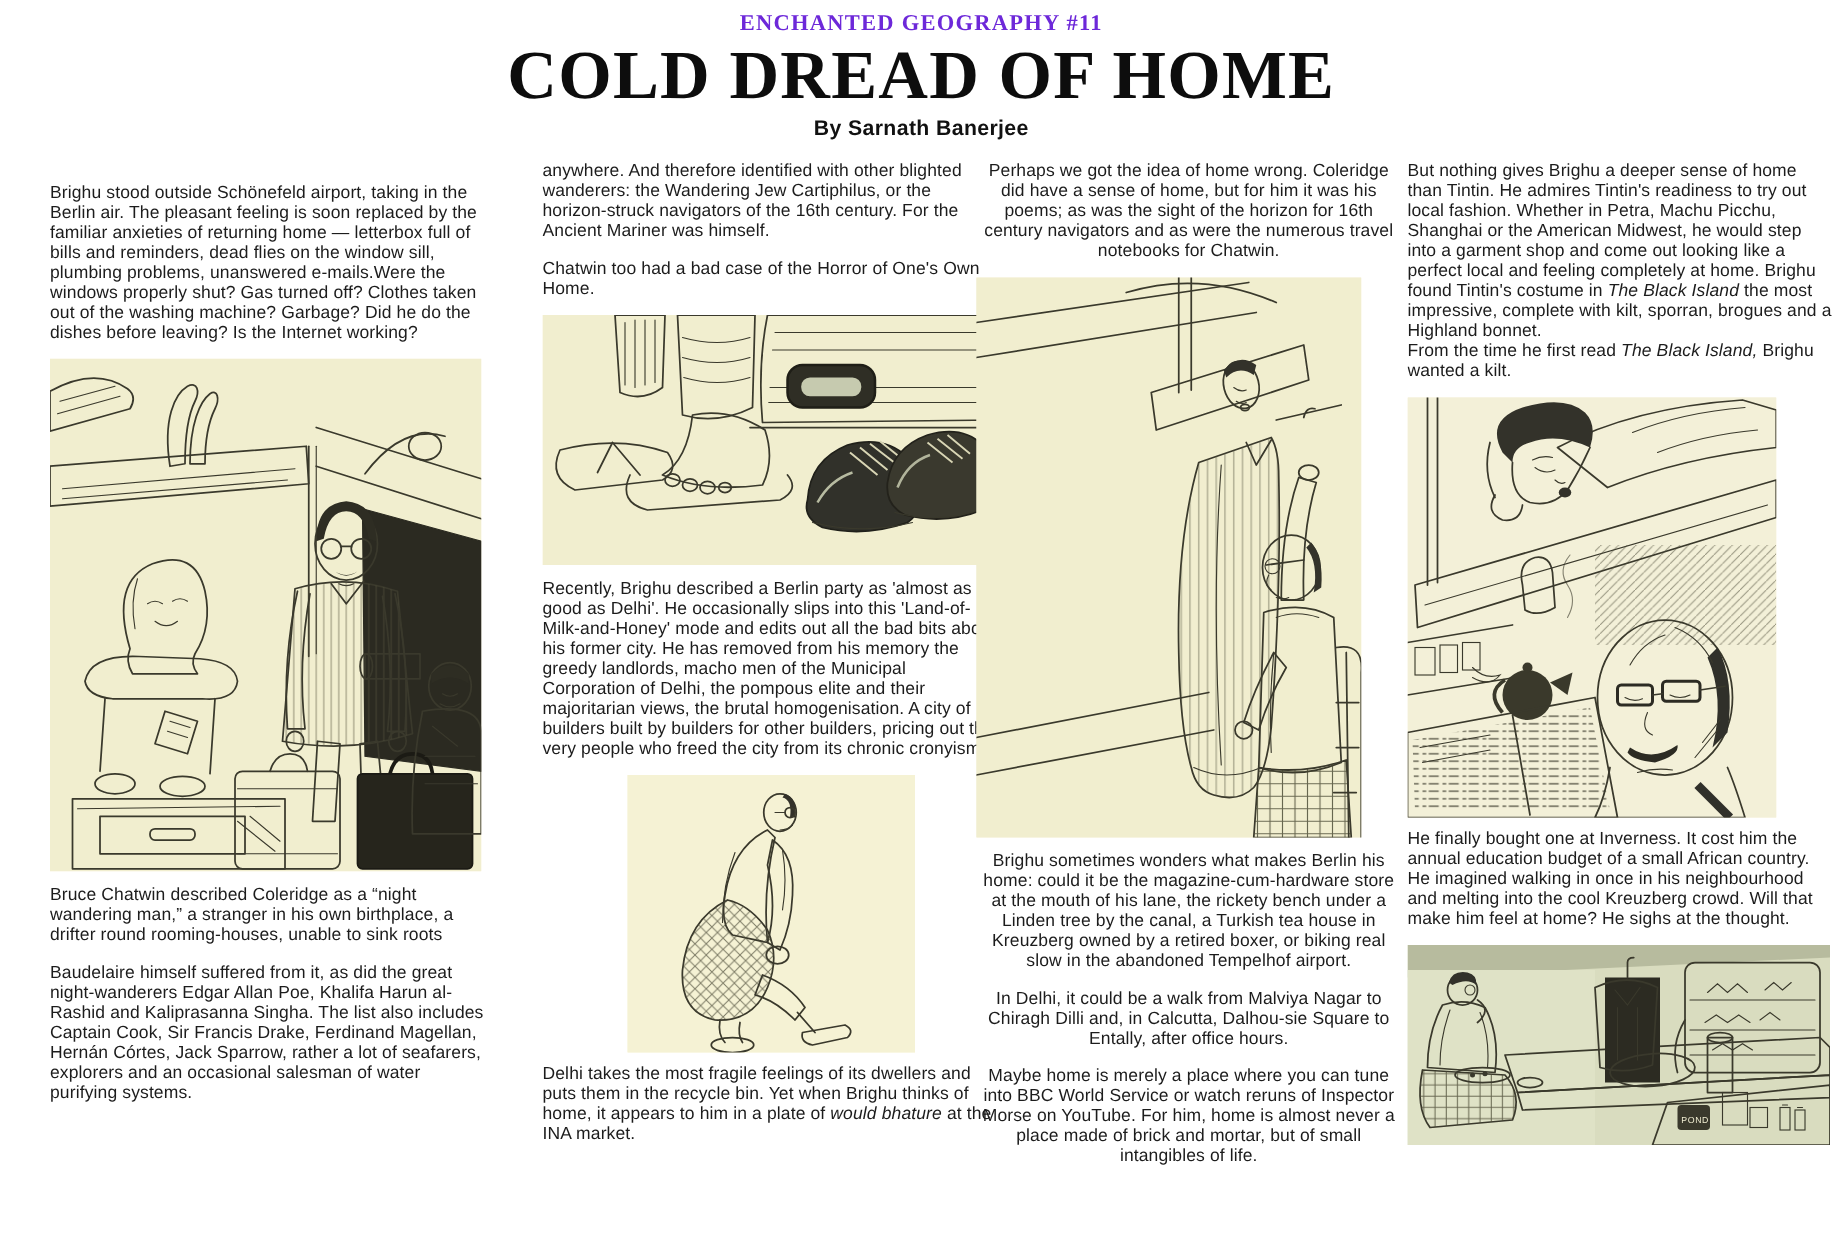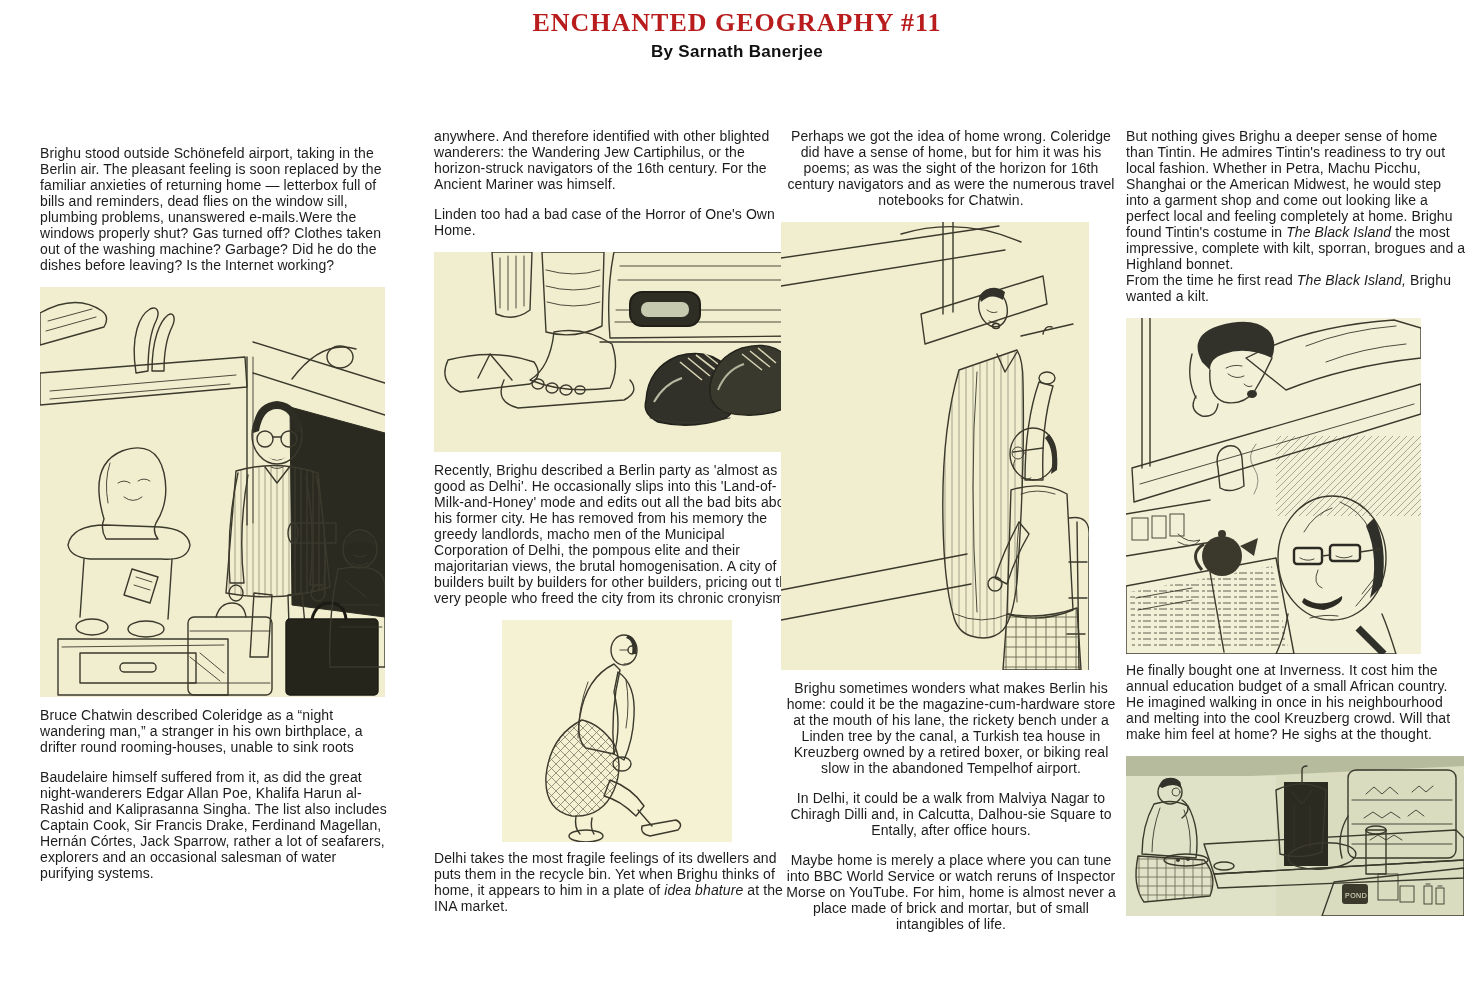--- a/index.html
+++ b/index.html
@@ -1,20 +1,20 @@
 <!DOCTYPE html>
 <html><head>
 <meta charset="utf-8">
 <style>
   html,body{margin:0;padding:0;background:#ffffff;}
   .page{position:relative;width:1474px;height:988px;background:#ffffff;overflow:hidden;
         font-family:"Liberation Sans",sans-serif;color:#1c1c1c;}
   .masthead{position:absolute;left:0;top:0;width:100%;text-align:center;}
-  .kicker{font-family:"Liberation Serif",serif;font-size:26px;font-weight:600;
-          letter-spacing:1px;margin-top:8px;color:#b91c1c;}
+  .kicker{font-family:"Liberation Serif",serif;font-size:18px;font-weight:600;
+          letter-spacing:1px;margin-top:8px;color:#6d28d9;}
   .title{font-family:"Liberation Serif",serif;font-size:55px;font-weight:700;
          letter-spacing:1px;line-height:58px;margin-top:2px;color:#0d0d0d;}
   .byline{font-size:17px;font-weight:700;letter-spacing:.3px;margin-top:4px;color:#111;}
   .col{position:absolute;top:128px;overflow:hidden;height:860px;}
   #col1{left:40px;width:352px;margin-top:17px;}
   #col2{left:413px;width:365px;margin-left:21px;}
   #col3{left:781px;width:340px;text-align:center;}
   #col4{left:1126px;width:341px;}
   .para{font-size:14px;line-height:16px;margin:0 0 14px 0;letter-spacing:.1px;}
   .it{font-style:italic;}
@@ -25,20 +25,21 @@
   svg .skt{stroke:#3a392c;stroke-width:.9;fill:none;stroke-linecap:round;}
   svg .dark{fill:#2b2a21;stroke:#2b2a21;}
 </style>
 </head>
 <body>
 
 <div class="page">
 
   <div class="masthead">
     <div class="kicker">ENCHANTED GEOGRAPHY #11</div>
+    <div class="title">COLD DREAD OF HOME</div>
     <div class="byline">By Sarnath Banerjee</div>
   </div>
 
   <div class="col" id="col1">
     <p class="para">Brighu stood outside Schönefeld airport, taking in the Berlin air. The pleasant feeling is soon replaced by the familiar anxieties of returning home — letterbox full of bills and reminders, dead flies on the window sill, plumbing problems, unanswered e-mails.Were the windows properly shut? Gas turned off? Clothes taken out of the washing machine? Garbage? Did he do the dishes before leaving? Is the Internet working?</p>
 
     <svg class="ill mt4 mb10" width="345" height="410" viewBox="0 0 345 410" role="img" aria-label="Ink sketch of a train compartment: a bald bespectacled man in a striped shirt stands holding two suitcases with a rolled newspaper in his pocket; a long-haired man sits hunched on a trunk; bare feet dangle from an upper berth; another traveller rests at right">
       <defs>
         <pattern id="s1v" width="6" height="6" patternUnits="userSpaceOnUse">
           <path d="M3,0 V6" stroke="#55543f" stroke-width="1" opacity="0.5"></path>
@@ -103,21 +104,21 @@
       <path class="sk" d="M298,282 Q345,274 345,300 L345,380 L290,380 Q288,330 298,282 Z" fill="#eae7c8"></path>
       <path class="skt" d="M306,294 l20,16 M300,318 h40 M300,340 h42"></path>
     </svg>
 
     <p class="para">Bruce Chatwin described Coleridge as a “night wandering man,” a stranger in his own birthplace, a drifter round rooming-houses, unable to sink roots</p>
     <p class="para">Baudelaire himself suffered from it, as did the great night-wanderers Edgar Allan Poe, Khalifa Harun al-Rashid and Kaliprasanna Singha. The list also includes Captain Cook, Sir Francis Drake, Ferdinand Magellan, Hernán Córtes, Jack Sparrow, rather a lot of seafarers, explorers and an occasional salesman of water purifying systems.</p>
   </div>
 
   <div class="col" id="col2">
     <p class="para">anywhere. And therefore identified with other blighted wanderers: the Wandering Jew Cartiphilus, or the horizon-struck navigators of the 16th century. For the Ancient Mariner was himself.</p>
-    <p class="para">Linden too had a bad case of the Horror of One's Own Home.</p>
+    <p class="para">Chatwin too had a bad case of the Horror of One's Own Home.</p>
 
     <svg class="ill mb10" width="364" height="200" viewBox="0 0 364 200" role="img" aria-label="Ink sketch close-up of bare feet in flip-flop sandals beside a pair of dark lace-up shoes, with a suitcase behind">
       <rect width="364" height="200" fill="#f1eecf"></rect>
 
       <path class="sk" d="M180,0 L364,0 L364,84 L176,86 Q172,40 180,0 Z" fill="#c6caaf"></path>
       <path class="skt" d="M186,14 H364 M184,28 H364 M182,58 H364 M181,70 H364"></path>
       <rect x="196" y="40" width="70" height="34" rx="12" fill="#2f2e25" stroke="#1f1e17" stroke-width="2"></rect>
       <rect x="207" y="50" width="48" height="15" rx="7" fill="#c6caaf"></rect>
       <path class="sk" d="M166,90 L364,90"></path>
 
@@ -164,21 +165,21 @@
       <path class="sk" d="M80,100 Q48,116 44,156 Q42,190 70,196 Q100,198 112,170 Q122,146 112,124 Q98,104 80,100 Z" fill="#efecce"></path>
       <path d="M80,100 Q48,116 44,156 Q42,190 70,196 Q100,198 112,170 Q122,146 112,124 Q98,104 80,100 Z" fill="url(#s3x)"></path>
       <path class="sk" d="M108,160 Q130,168 142,186 L134,196 Q118,180 102,176 Z" fill="#eeebcd"></path>
       <path class="sk" d="M136,190 L150,206"></path>
       <path class="sk" d="M140,206 Q138,214 148,216 L176,210 Q182,204 174,200 Z" fill="#e6e3c4"></path>
       <path class="sk" d="M74,196 Q72,208 78,214 M90,198 Q88,208 92,214"></path>
       <ellipse class="sk" cx="84" cy="216" rx="17" ry="6" fill="#e6e3c4"></ellipse>
       <path class="skt" d="M86,62 q-10,26 -10,56 M124,60 q4,24 0,48"></path>
     </svg>
 
-    <p class="para"><span>Delhi takes the most fragile feelings of its dwellers and puts them in the recycle bin. Yet when Brighu thinks of home, it appears to him in a plate of </span><span class="it">idea bhature</span><span> at the INA market.</span></p>
+    <p class="para"><span>Delhi takes the most fragile feelings of its dwellers and puts them in the recycle bin. Yet when Brighu thinks of home, it appears to him in a plate of </span><span class="it">would bhature</span><span> at the INA market.</span></p>
   </div>
 
   <div class="col" id="col3">
     <p class="para">Perhaps we got the idea of home wrong. Coleridge did have a sense of home, but for him it was his poems; as was the sight of the horizon for 16th century navigators and as were the numerous travel notebooks for Chatwin.</p>
 
     <svg class="ill mb10" width="308" height="448" viewBox="0 0 308 448" role="img" aria-label="Ink sketch of a man in a vest and plaid pyjamas hanging a striped shirt under an upper train berth while a face peers down from above">
       <defs>
         <pattern id="s4v" width="7" height="7" patternUnits="userSpaceOnUse">
           <path d="M3,0 V7" stroke="#55543f" stroke-width="0.9" opacity="0.55"></path>
         </pattern>

